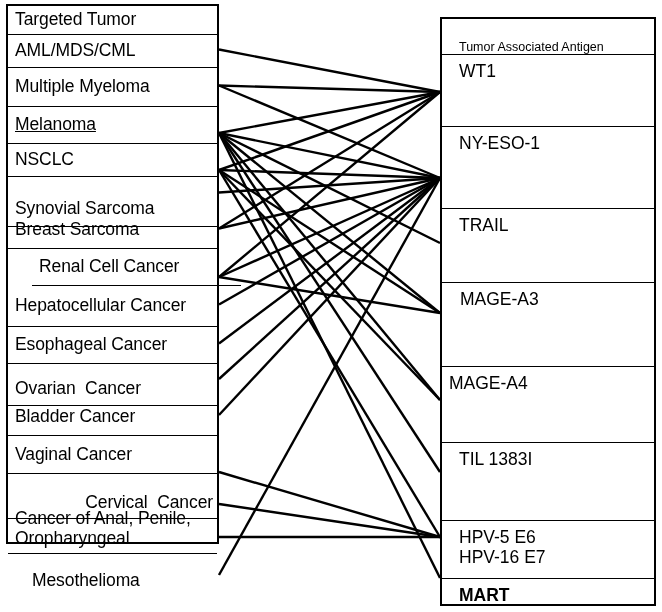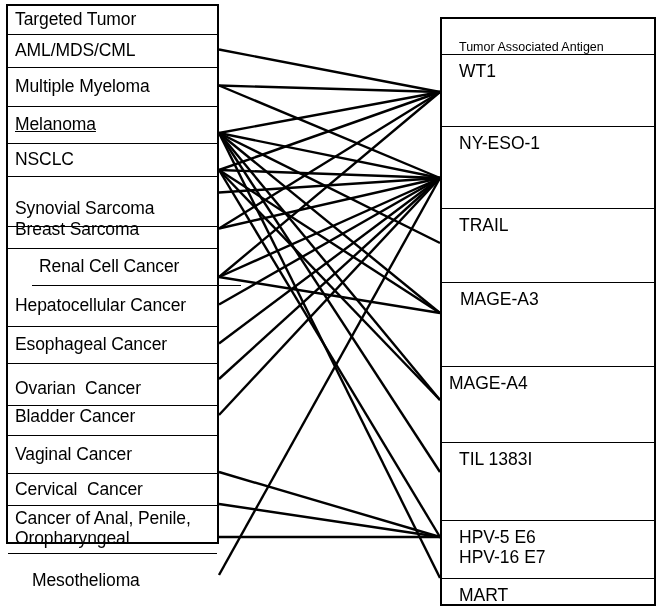--- a/index.html
+++ b/index.html
@@ -134,29 +134,29 @@
       <div class="row" style="top: 101px; height: 37px; text-decoration: underline;"><span class="row-label">Melanoma</span></div>
       <div class="row" style="top: 138px; height: 33px;"><span class="row-label">NSCLC</span></div>
       <div class="row" style="top: 186px; height: 35px;"><span class="row-label">Synovial Sarcoma</span></div>
       <div class="row" style="top: 206px; height: 37px;"><span class="row-label">Breast Sarcoma</span></div>
       <div class="row" style="top: 243px; height: 37px; margin-left: 24px;"><span class="row-label">Renal Cell Cancer</span></div>
       <div class="row" style="top: 280px; height: 41px;"><span class="row-label">Hepatocellular Cancer</span></div>
       <div class="row" style="top: 321px; height: 37px;"><span class="row-label">Esophageal Cancer</span></div>
       <div class="row" style="top: 358px; height: 34px; margin-top: 8px;"><span class="row-label">Ovarian  Cancer</span></div>
       <div class="row" style="top: 392px; height: 38px;"><span class="row-label">Bladder Cancer</span></div>
       <div class="row" style="top: 430px; height: 38px;"><span class="row-label">Vaginal Cancer</span></div>
-      <div class="row" style="top: 468px; height: 32px;"><span class="row-label">Cervical  Cancer</span></div>
+      <div class="row" style="top: 481px; height: 32px; justify-content: flex-end;"><span class="row-label">Cervical  Cancer</span></div>
       <div class="row two-line" style="top: 500px; height: 48px;"><span class="row-label"><span style="display: block;">Cancer of Anal, Penile,</span><span style="display: block;">Oropharyngeal</span></span></div>
       <div class="row last" style="top: 548px; height: 54px; padding-left: 24px;"><span class="row-label">Mesothelioma</span></div>
     </div>
   <div class="column" id="right-column">
       <div class="row header-row" style="top: 0px; height: 36px;"><span class="row-label">Tumor Associated Antigen</span></div>
       <div class="row" style="top: 36px; height: 72px;"><span class="row-label">WT1</span></div>
       <div class="row" style="top: 108px; height: 82px;"><span class="row-label">NY-ESO-1</span></div>
       <div class="row" style="top: 190px; height: 74px;"><span class="row-label">TRAIL</span></div>
       <div class="row" style="top: 264px; height: 84px; padding-left: 18px;"><span class="row-label">MAGE-A3</span></div>
       <div class="row" style="top: 348px; height: 76px; padding-left: 7px;"><span class="row-label">MAGE-A4</span></div>
       <div class="row" style="top: 424px; height: 78px;"><span class="row-label">TIL 1383I</span></div>
       <div class="row two-line" style="top: 502px; height: 58px;"><span class="row-label"><span style="display: block;">HPV-5 E6</span><span style="display: block;">HPV-16 E7</span></span></div>
-      <div class="row last" style="top: 560px; height: 29px;"><span class="row-label">MART</span></div>
+      <div class="row last" style="top: 560px; height: 29px; font-weight: bold;"><span class="row-label">MART</span></div>
     </div>
 
 </div>
 
 </body></html>

